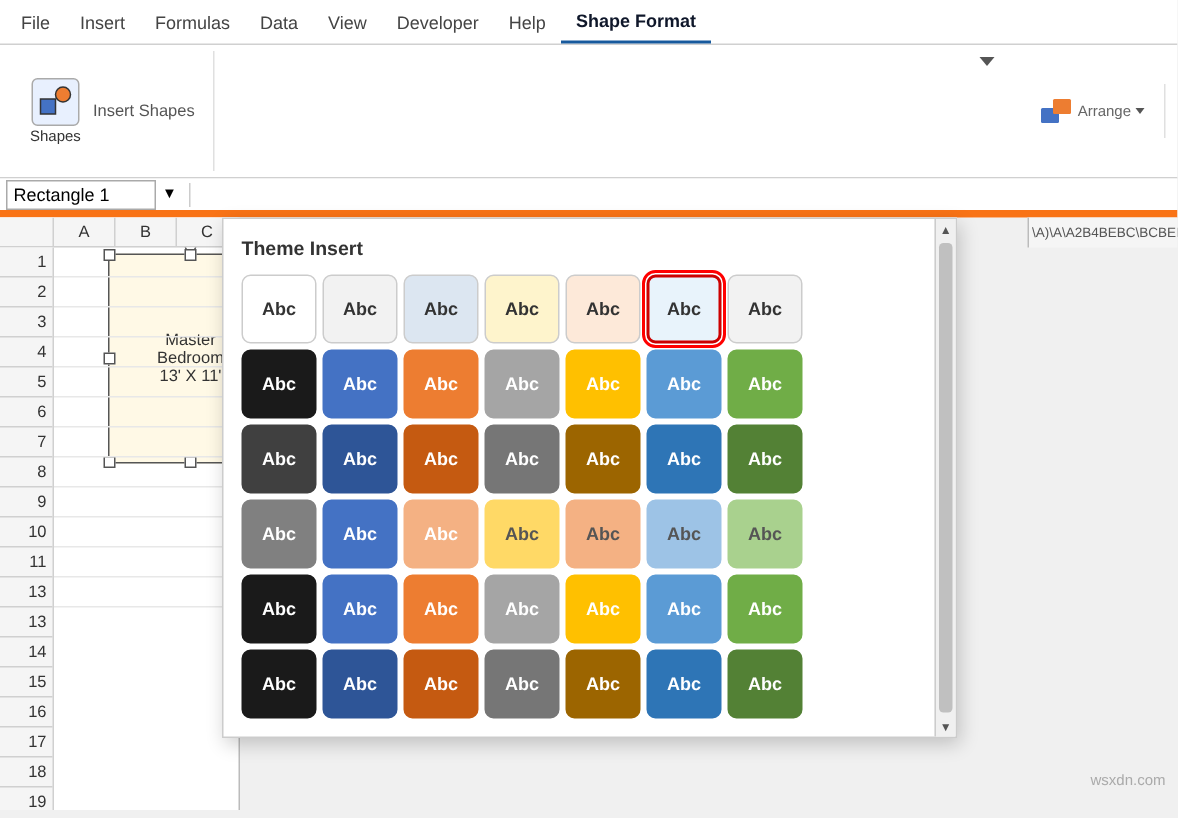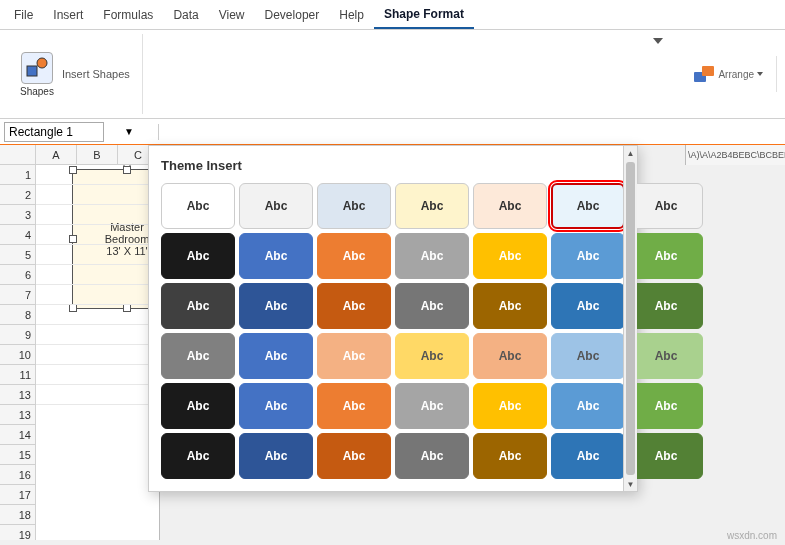--- a/index.html
+++ b/index.html
@@ -18,40 +18,40 @@
 
     .shape-btn { display: flex; flex-direction: column; align-items: center; gap: 2px; cursor: pointer; padding: 4px; border-radius: 3px; }
     .shape-icon { width: 32px; height: 32px; background: #e8f0fe; border: 1px solid #aaa; border-radius: 4px; display: flex; align-items: center; justify-content: center; font-size: 18px; }
 
     
     .right-groups { margin-left: auto; display: flex; align-items: center; gap: 4px; }
     .arrange-btn, .size-btn { display: flex; flex-direction: row; align-items: center; padding: 4px 12px; cursor: pointer; border-right: 1px solid #e0e0e0; }
     .group-label { font-size: 10px; color: #666; display: flex; align-items: center; gap: 2px; }
 
     
-    .name-box-bar { background: #fff; border-bottom: 1px solid #f97316; height: 26px; display: flex; align-items: center; padding: 0 4px; gap: 20px; }
+    .name-box-bar { background: #fff; border-bottom: 5px solid #f97316; height: 26px; display: flex; align-items: center; padding: 0 4px; gap: 4px; }
     .name-box { border: 1px solid #aaa; padding: 2px 4px; font-size: 12px; width: 100px; }
     .name-box-arrow { font-size: 10px; cursor: pointer; }
     .col-header { border-right: 1px solid #d0d0d0; display: flex; align-items: center; justify-content: center; font-size: 11px; color: #333; flex: 1; min-width: 0; }
     .row-headers { width: 36px; background: #f5f5f5; border-right: 1px solid #d0d0d0; display: flex; flex-direction: column; }
     .row-header { height: 20px; border-bottom: 1px solid #d0d0d0; display: flex; align-items: center; justify-content: flex-end; padding-right: 4px; font-size: 11px; color: #333; }
 
     
     .dropdown-panel { position: absolute; top: 30px; left: 150px; width: 470px; background: #fff; border: 1px solid #ccc; box-shadow: 2px 4px 12px rgba(0,0,0,0.2); z-index: 100; padding: 12px; }
     .dropdown-panel-title { font-size: 13px; font-weight: 600; margin-bottom: 10px; color: #333; }
     .theme-grid { display: flex; flex-direction: column; gap: 4px; }
     .theme-row { display: flex; gap: 4px; }
-    .theme-cell { width: 74px; height: 46px; border-radius: 6px; border: 1px solid #ccc; display: flex; align-items: center; justify-content: center; font-size: 12px; font-weight: 600; cursor: pointer; flex-shrink: 0; }
+    .theme-cell { width: 50px; height: 46px; border-radius: 6px; border: 1px solid #ccc; display: flex; align-items: center; justify-content: center; font-size: 12px; font-weight: 600; cursor: pointer; flex-shrink: 0; }
     .theme-cell.selected { outline: 2px solid red; outline-offset: 1px; }
     .scrollbar-track { position: absolute; right: 0; top: 0; bottom: 0; width: 14px; background: #f0f0f0; border-left: 1px solid #ccc; display: flex; flex-direction: column; }
     .scrollbar-thumb { background: #c0c0c0; margin: 2px; border-radius: 3px; flex: 1; }
     .scrollbar-btn { height: 14px; display: flex; align-items: center; justify-content: center; font-size: 8px; cursor: pointer; color: #555; }
 
     
-    .watermark { position: fixed; bottom: 4px; right: 8px; font-size: 10px; color: #aaa; }
+    .watermark { position: fixed; bottom: 19px; right: 8px; font-size: 10px; color: #aaa; }
 
     
     .insert-shapes-label { font-size: 11px; color: #555; cursor: pointer; padding: 2px 4px; }
   </style>
 </head>
 <body>
 
 <div class="ribbon">
   <div class="ribbon-tabs">
     <span class="ribbon-tab">File</span>

